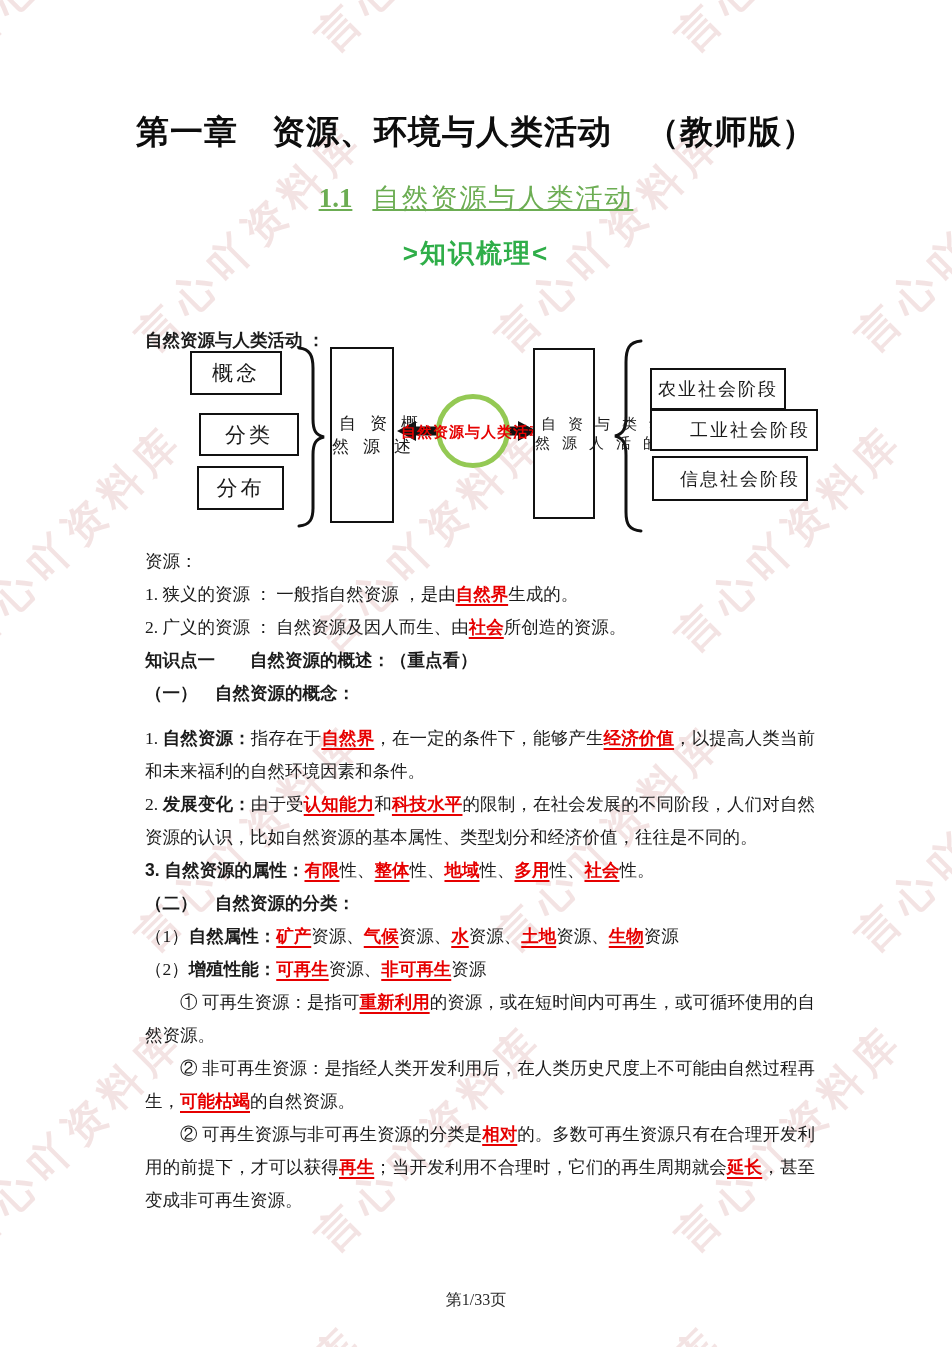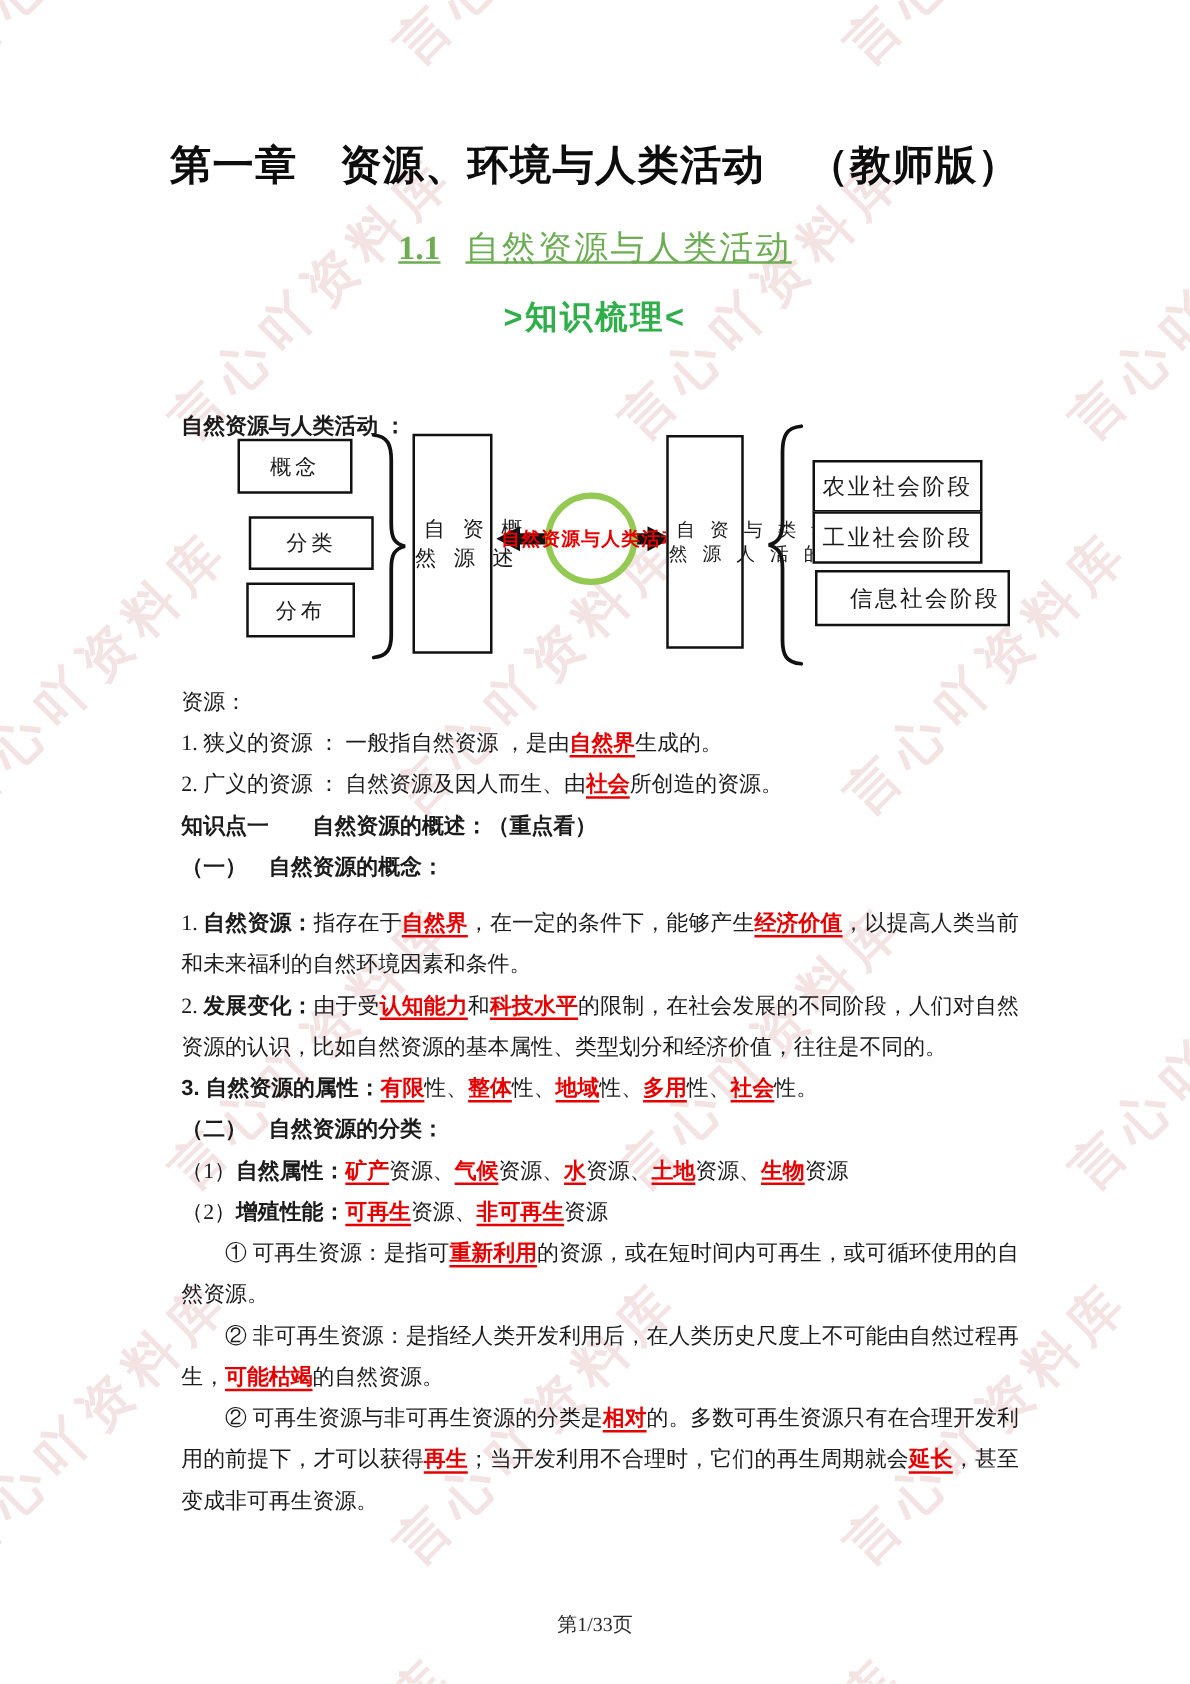--- a/index.html
+++ b/index.html
@@ -19,27 +19,27 @@
             font-size:27px;color:var(--lesson-green);text-decoration:underline;}
   .subtitle .num{font-family:"Liberation Serif",serif;font-weight:bold;margin-right:20px;}
   .subtitle .txt{font-family:"Liberation Serif",serif;font-weight:500;letter-spacing:2px;}
   .banner{position:absolute;left:0;top:236px;width:952px;text-align:center;
           font-family:"Liberation Sans",sans-serif;font-weight:800;font-size:26px;
           letter-spacing:2px;color:var(--banner-green);}
   .map-head{position:absolute;left:145px;top:288px;
             font-family:"Liberation Sans",sans-serif;font-weight:bold;font-size:17.5px;margin-top:40px;}
   
   .dbox{position:absolute;border:2.5px solid #111;display:flex;align-items:center;
-        justify-content:center;font-size:17px;letter-spacing:3px;background:#fff;}
+        justify-content:center;font-size:21px;letter-spacing:3px;background:#fff;}
   .b-concept{left:190px;top:351px;width:88px;height:40px;}
   .b-class{left:199px;top:413px;width:96px;height:39px;}
   .b-dist{left:197px;top:466px;width:83px;height:40px;}
   .stage{font-size:18px;letter-spacing:2px;}
   .s1{left:650px;top:368px;width:132px;height:38px;}
-  .s2{left:650px;top:409px;width:132px;height:38px;}
+  .s2{left:650px;top:409px;width:132px;height:38px;padding-left:32px;}
   .s3{left:652px;top:456px;width:132px;height:41px;padding-left:20px;}
   .vbox{position:absolute;border:2.5px solid #111;display:flex;flex-direction:row;
         justify-content:space-evenly;align-items:center;background:#fff;}
   .b-overview{left:330px;top:347px;width:60px;height:172px;font-size:17px;}
   .b-overview span{letter-spacing:7px;text-indent:7px;}
   .b-influence{left:533px;top:348px;width:58px;height:167px;font-size:15px;}
   .b-influence span{letter-spacing:6px;text-indent:6px;}
   .hub{position:absolute;left:436px;top:394px;width:64px;height:64px;border-radius:50%;
        border:5px solid var(--ring-green);display:flex;flex-direction:row;
        justify-content:center;align-items:center;background:#fff;}

